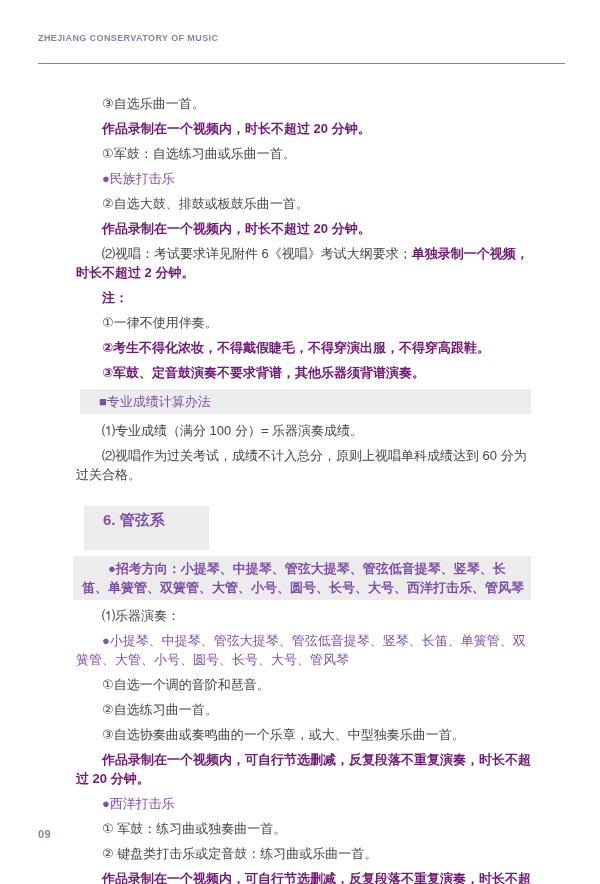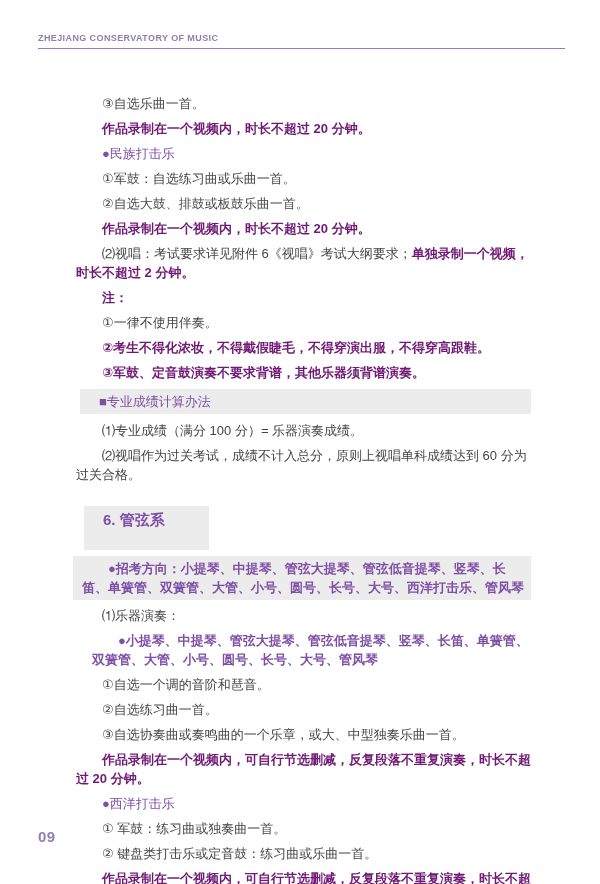--- a/index.html
+++ b/index.html
@@ -5,37 +5,37 @@
   html,body{margin:0;padding:0;background:#ffffff;}
   .page{
     position:relative;
     width:600px;height:884px;
     background:#ffffff;
     font-family:"Liberation Sans","DejaVu Sans",sans-serif;
     overflow:hidden;
   }
   .header{
     position:absolute;left:38px;right:35px;top:33px;
-    padding-bottom:5px;
+    padding-bottom:20px;
     border-bottom:1px solid #9478b8;
   }
   .header .htitle{
     font-size:9px;
     letter-spacing:0.4px;
     font-weight:600;
     color:#8d7fa9;
   }
   .doc{
     position:absolute;left:76px;right:69px;top:88px;
     font-size:13px;line-height:19px;color:#454545;
   }
   .para{margin:6px 0;text-indent:2em;}
   .para .b{font-weight:bold;color:#701a75;}
   .purple{color:#7e4fa6;}
-  .purple-bold{color:#7e4fa6;font-weight:bold;margin-left:16px;}
+  .purple-bold{color:#7e4fa6;font-weight:normal;}
   .bar{
     margin:7px 0 7px 4px;
     background:#ececec;
     color:#7e4fa6;
     padding:3px 4px 3px 19px;
     text-indent:0;
   }
   .title-box{
     display:inline-block;
     margin:16px 0 4px 8px;
@@ -50,38 +50,38 @@
   .highlight{
     margin:2px 0 6px -3px;
     background:#ececec;
     color:#7e4fa6;
     font-weight:bold;
     padding:3px 4px 3px 9px;
     text-indent:2em;
   }
   .footer{
     position:absolute;left:38px;top:828px;
-    font-size:15px;font-weight:bold;color:#9181ae;
+    font-size:11px;font-weight:bold;color:#9181ae;
     letter-spacing:0.5px;
   }
 </style>
 </head>
 <body>
 
 <div class="page">
 
   <div class="header">
     <div class="htitle">ZHEJIANG CONSERVATORY OF MUSIC</div>
   </div>
 
   <div class="doc" id="doc-body">
       <div class="para"><span>③自选乐曲一首。</span></div>
       <div class="para"><span class="b">作品录制在一个视频内，时长不超过 20 分钟。</span></div>
+      <div class="para"><span>①军鼓：自选练习曲或乐曲一首。</span></div>
       <div class="para purple"><span>●民族打击乐</span></div>
-      <div class="para"><span>①军鼓：自选练习曲或乐曲一首。</span></div>
       <div class="para"><span>②自选大鼓、排鼓或板鼓乐曲一首。</span></div>
       <div class="para"><span class="b">作品录制在一个视频内，时长不超过 20 分钟。</span></div>
       <div class="para"><span>⑵视唱：考试要求详见附件 6《视唱》考试大纲要求；</span><span class="b">单独录制一个视频，时长不超过 2 分钟。</span></div>
       <div class="para"><span class="b">注：</span></div>
       <div class="para"><span>①一律不使用伴奏。</span></div>
       <div class="para"><span class="b">②考生不得化浓妆，不得戴假睫毛，不得穿演出服，不得穿高跟鞋。</span></div>
       <div class="para"><span class="b">③军鼓、定音鼓演奏不要求背谱，其他乐器须背谱演奏。</span></div>
       <div class="bar"><span>■专业成绩计算办法</span></div>
       <div class="para"><span>⑴专业成绩（满分 100 分）= 乐器演奏成绩。</span></div>
       <div class="para"><span>⑵视唱作为过关考试，成绩不计入总分，原则上视唱单科成绩达到 60 分为过关合格。</span></div>

